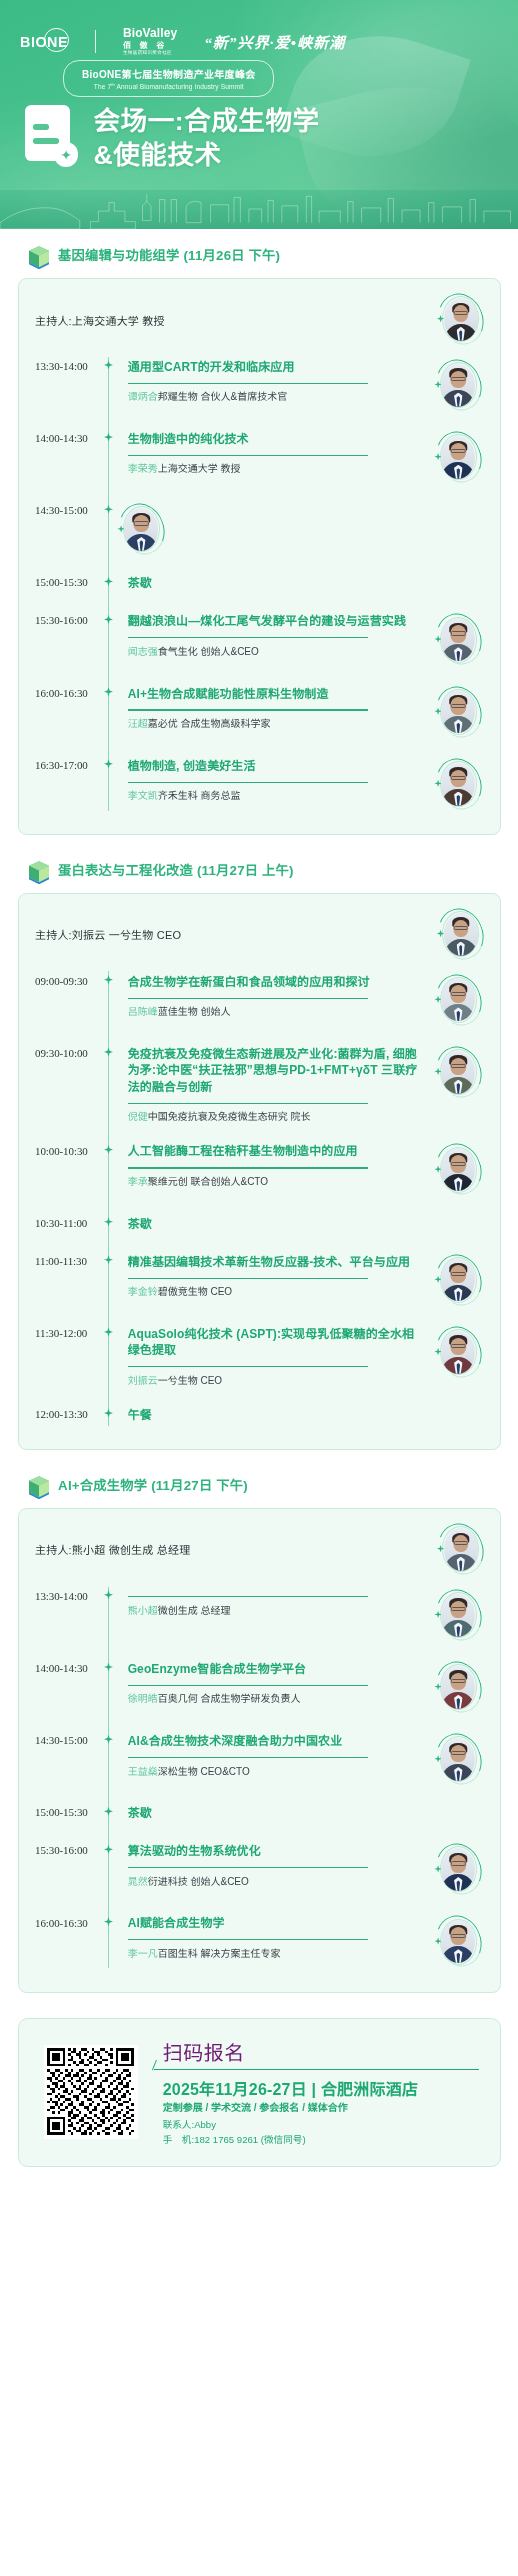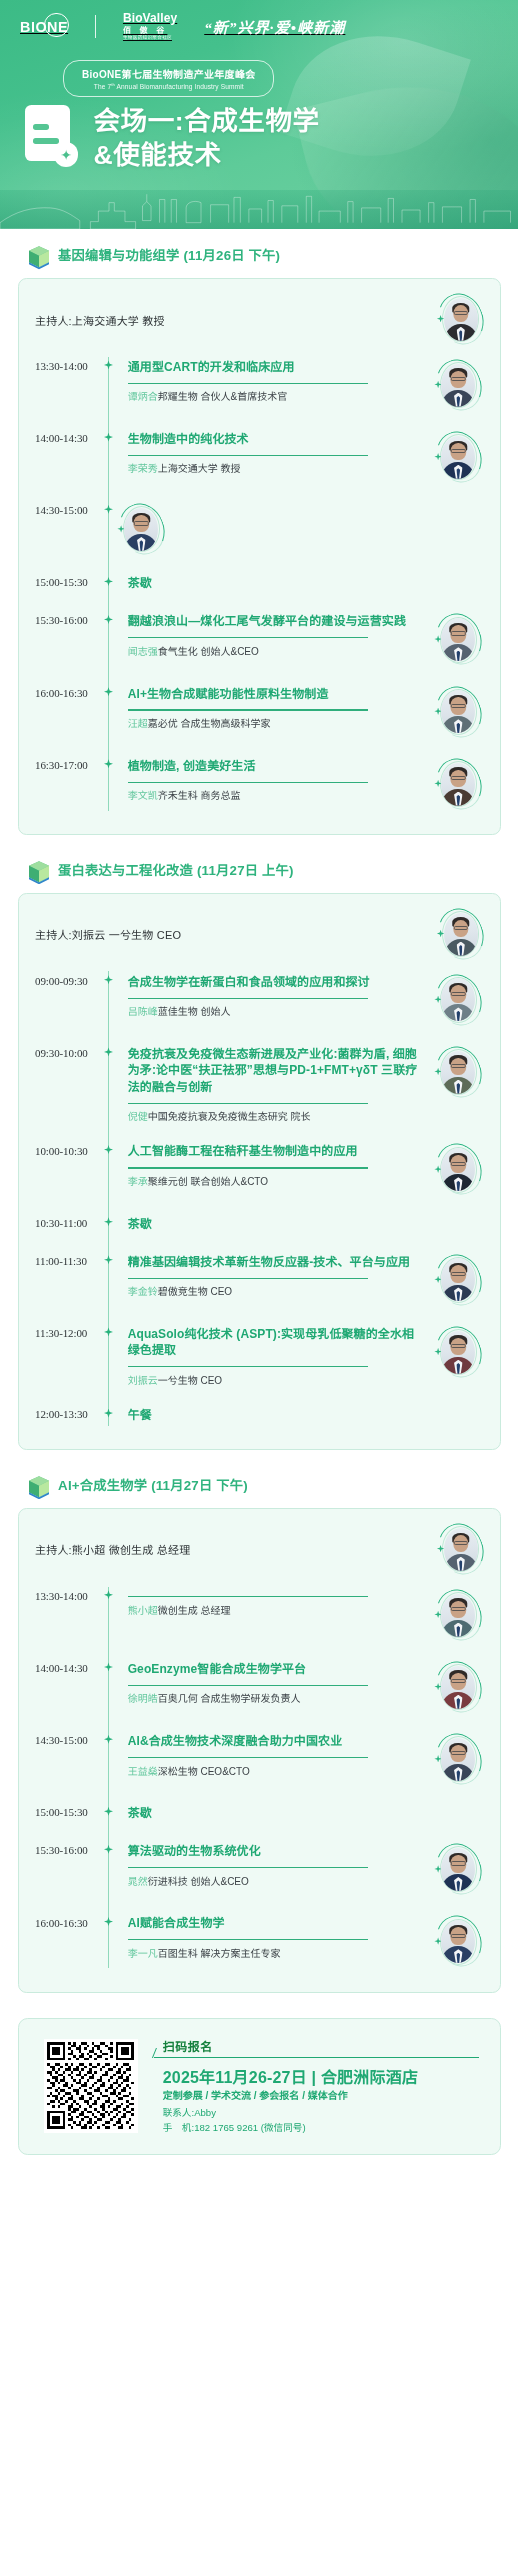--- a/index.html
+++ b/index.html
@@ -43,24 +43,23 @@
     width: 160px; height: 128px;
     border-radius: 65% 0 65% 0;
     background: linear-gradient(160deg, rgba(255,255,255,0.22), rgba(255,255,255,0.02));
     transform: rotate(18deg);
     pointer-events: none;
   }
 
   
   .logo-row {
     position: absolute;
-    left: 20px; top: 11px;
+    left: 20px; top: 26px;
     display: flex; align-items: center; gap: 27px;
     height: 31px;
-    text-decoration: underline;
   }
   .logo-bione {
     color: #ffffff;
     font-size: 14.4px;
     font-weight: 700;
     letter-spacing: 0.5px;
     position: relative;
     white-space: nowrap;
   }
   .logo-bione .ring {
@@ -339,23 +338,23 @@
   }
   .qr {
     width: 94px; height: 94px;
     flex: none;
     background: #ffffff;
     padding: 3.2px;
   }
   .qr svg { display: block; }
   .footer-right { flex: 1; min-width: 0; }
   .f-scan {
-    color: #15803d;
-    font-size: 12px;
-    font-weight: 700;
+    color: #701a75;
+    font-size: 20px;
+    font-weight: 400;
     letter-spacing: 0.5px;
     padding-left: 3.2px;
   }
   .f-rule {
     height: 1.3px; background: #1fa873;
     margin: 3.2px 0 6.4px -5.3px;
     position: relative;
   }
   .f-rule::before {
     content: "";

